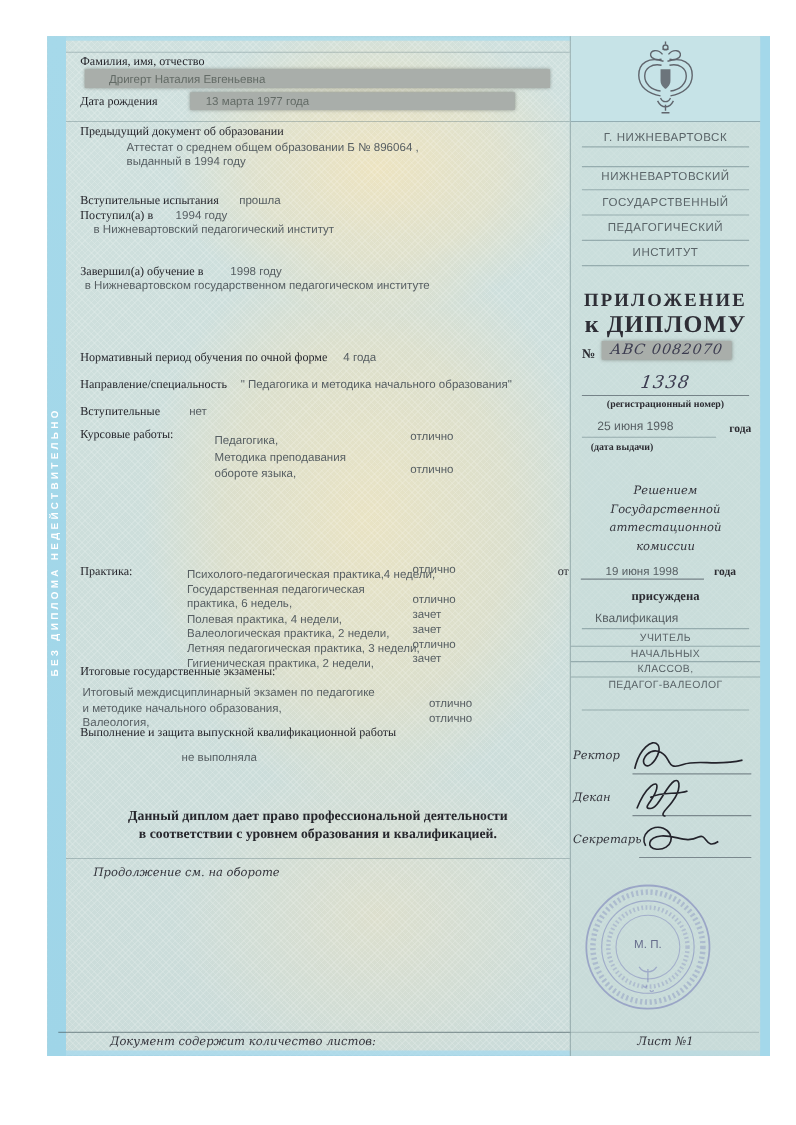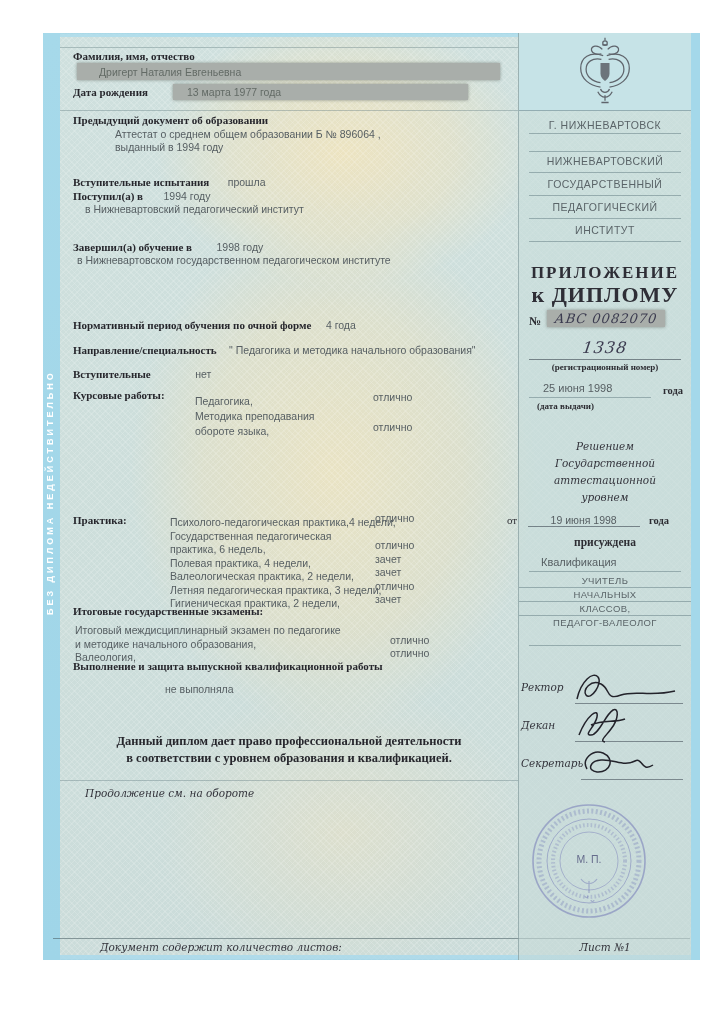--- a/index.html
+++ b/index.html
@@ -39,21 +39,21 @@
   .rtitle1{position:absolute;left:0;width:172px;text-align:center;color:#2e2e36;
         font-family:"Liberation Serif","DejaVu Serif",serif;font-weight:bold;font-size:17px;letter-spacing:2px;}
   .rtitle2{position:absolute;left:0;width:172px;text-align:center;color:#2e2e36;
         font-family:"Liberation Serif","DejaVu Serif",serif;font-weight:bold;font-size:22px;letter-spacing:1px;}
   .hand{font-family:"DejaVu Serif","Liberation Serif",serif;font-style:italic;color:#3c3c50;
         transform:skewX(-8deg);letter-spacing:1px;}
   .serifsm{font-family:"Liberation Serif","DejaVu Serif",serif;font-weight:bold;color:#2c2c32;}
   .script{font-family:"DejaVu Serif","Liberation Serif",serif;font-style:italic;color:#33333b;}
   .graybar{background:#a9aeaa;box-shadow:0 0 3px rgba(120,125,120,.8);}
   
-  .lbl{font-family:"Liberation Serif","DejaVu Serif",serif;font-weight:bold;color:#26262c;font-size:11px;}
+  .lbl{font-family:"Liberation Serif","DejaVu Serif",serif;font-weight:normal;color:#26262c;font-size:11px;}
   .val{color:#565e62;font-size:10.5px;}
   .abs{position:absolute;}
   .row{position:relative;white-space:nowrap;}
   .g{position:absolute;top:0;text-align:center;}
   .cw .row{height:15px;}  .cw .g{left:178px;}
   .pr .row{height:13.5px;} .pr .g{left:205px;}
   .ex .row{height:13.5px;} .ex .g{left:315px;}
   .stmt{position:absolute;left:17px;width:458px;text-align:center;
         font-family:"Liberation Serif","DejaVu Serif",serif;font-weight:bold;color:#26262c;font-size:12.5px;}
   .sigrow{position:absolute;}
@@ -110,21 +110,21 @@
     <div class="abs" style="left:30px;top:282px">
       <span class="lbl">Нормативный период обучения по очной форме</span>
       <span class="val" style="margin-left:10px">4 года</span>
     </div>
     <div class="abs" style="left:30px;top:307px">
       <span class="lbl">Направление/специальность</span>
       <span class="val" style="margin-left:8px">" Педагогика и методика начального образования"</span>
     </div>
     <div class="abs" style="left:30px;top:331px">
       <span class="lbl">Вступительные</span>
-      <span class="val" style="margin-left:40px">нет</span>
+      <span class="val" style="margin-left:22px">нет</span>
     </div>
 
     <div class="abs lbl" style="left:30px;top:356px">Курсовые работы:</div>
     <div class="abs cw" style="left:152px;top:358px;width:310px">
       <div class="row"><span class="val">Педагогика,</span><span class="g val">отлично</span></div>
       <div class="row"><span class="val">Методика преподавания</span><span class="g val"></span></div>
       <div class="row"><span class="val">обороте языка,</span><span class="g val">отлично</span></div>
     </div>
 
     <div class="abs lbl" style="left:30px;top:481px">Практика:</div>
@@ -202,21 +202,21 @@
 
       <div class="abs val" style="left:24px;top:349px;font-size:11px">25 июня 1998</div>
       <div class="rrule" style="top:364px;right:40px"></div>
       <div class="abs serifsm" style="right:8px;top:352px;font-size:10.5px">года</div>
       <div class="abs serifsm" style="left:18px;top:368px;font-size:9px">(дата выдачи)</div>
 
       <div class="abs script" style="left:0;top:405px;width:172px;text-align:center;font-size:10.5px;line-height:17px">
         <div>Решением</div>
         <div>Государственной</div>
         <div>аттестационной</div>
-        <div>уровнем</div>
+        <div>комиссии</div>
       </div>
 
       <div class="abs" style="left:-12px;top:477px;width:184px">
         <span class="serifsm" style="font-size:11px;font-weight:normal;font-family:'Liberation Serif',serif">от</span>
         <span class="val" style="display:inline-block;width:112px;text-align:center;border-bottom:1px solid rgba(60,70,80,.6);margin-left:6px;font-size:10.5px">19 июня 1998</span>
         <span class="serifsm" style="font-size:10.5px;margin-left:5px">года</span>
       </div>
 
       <div class="abs serifsm" style="left:0;top:503px;width:172px;text-align:center;font-size:11.5px">присуждена</div>
 

